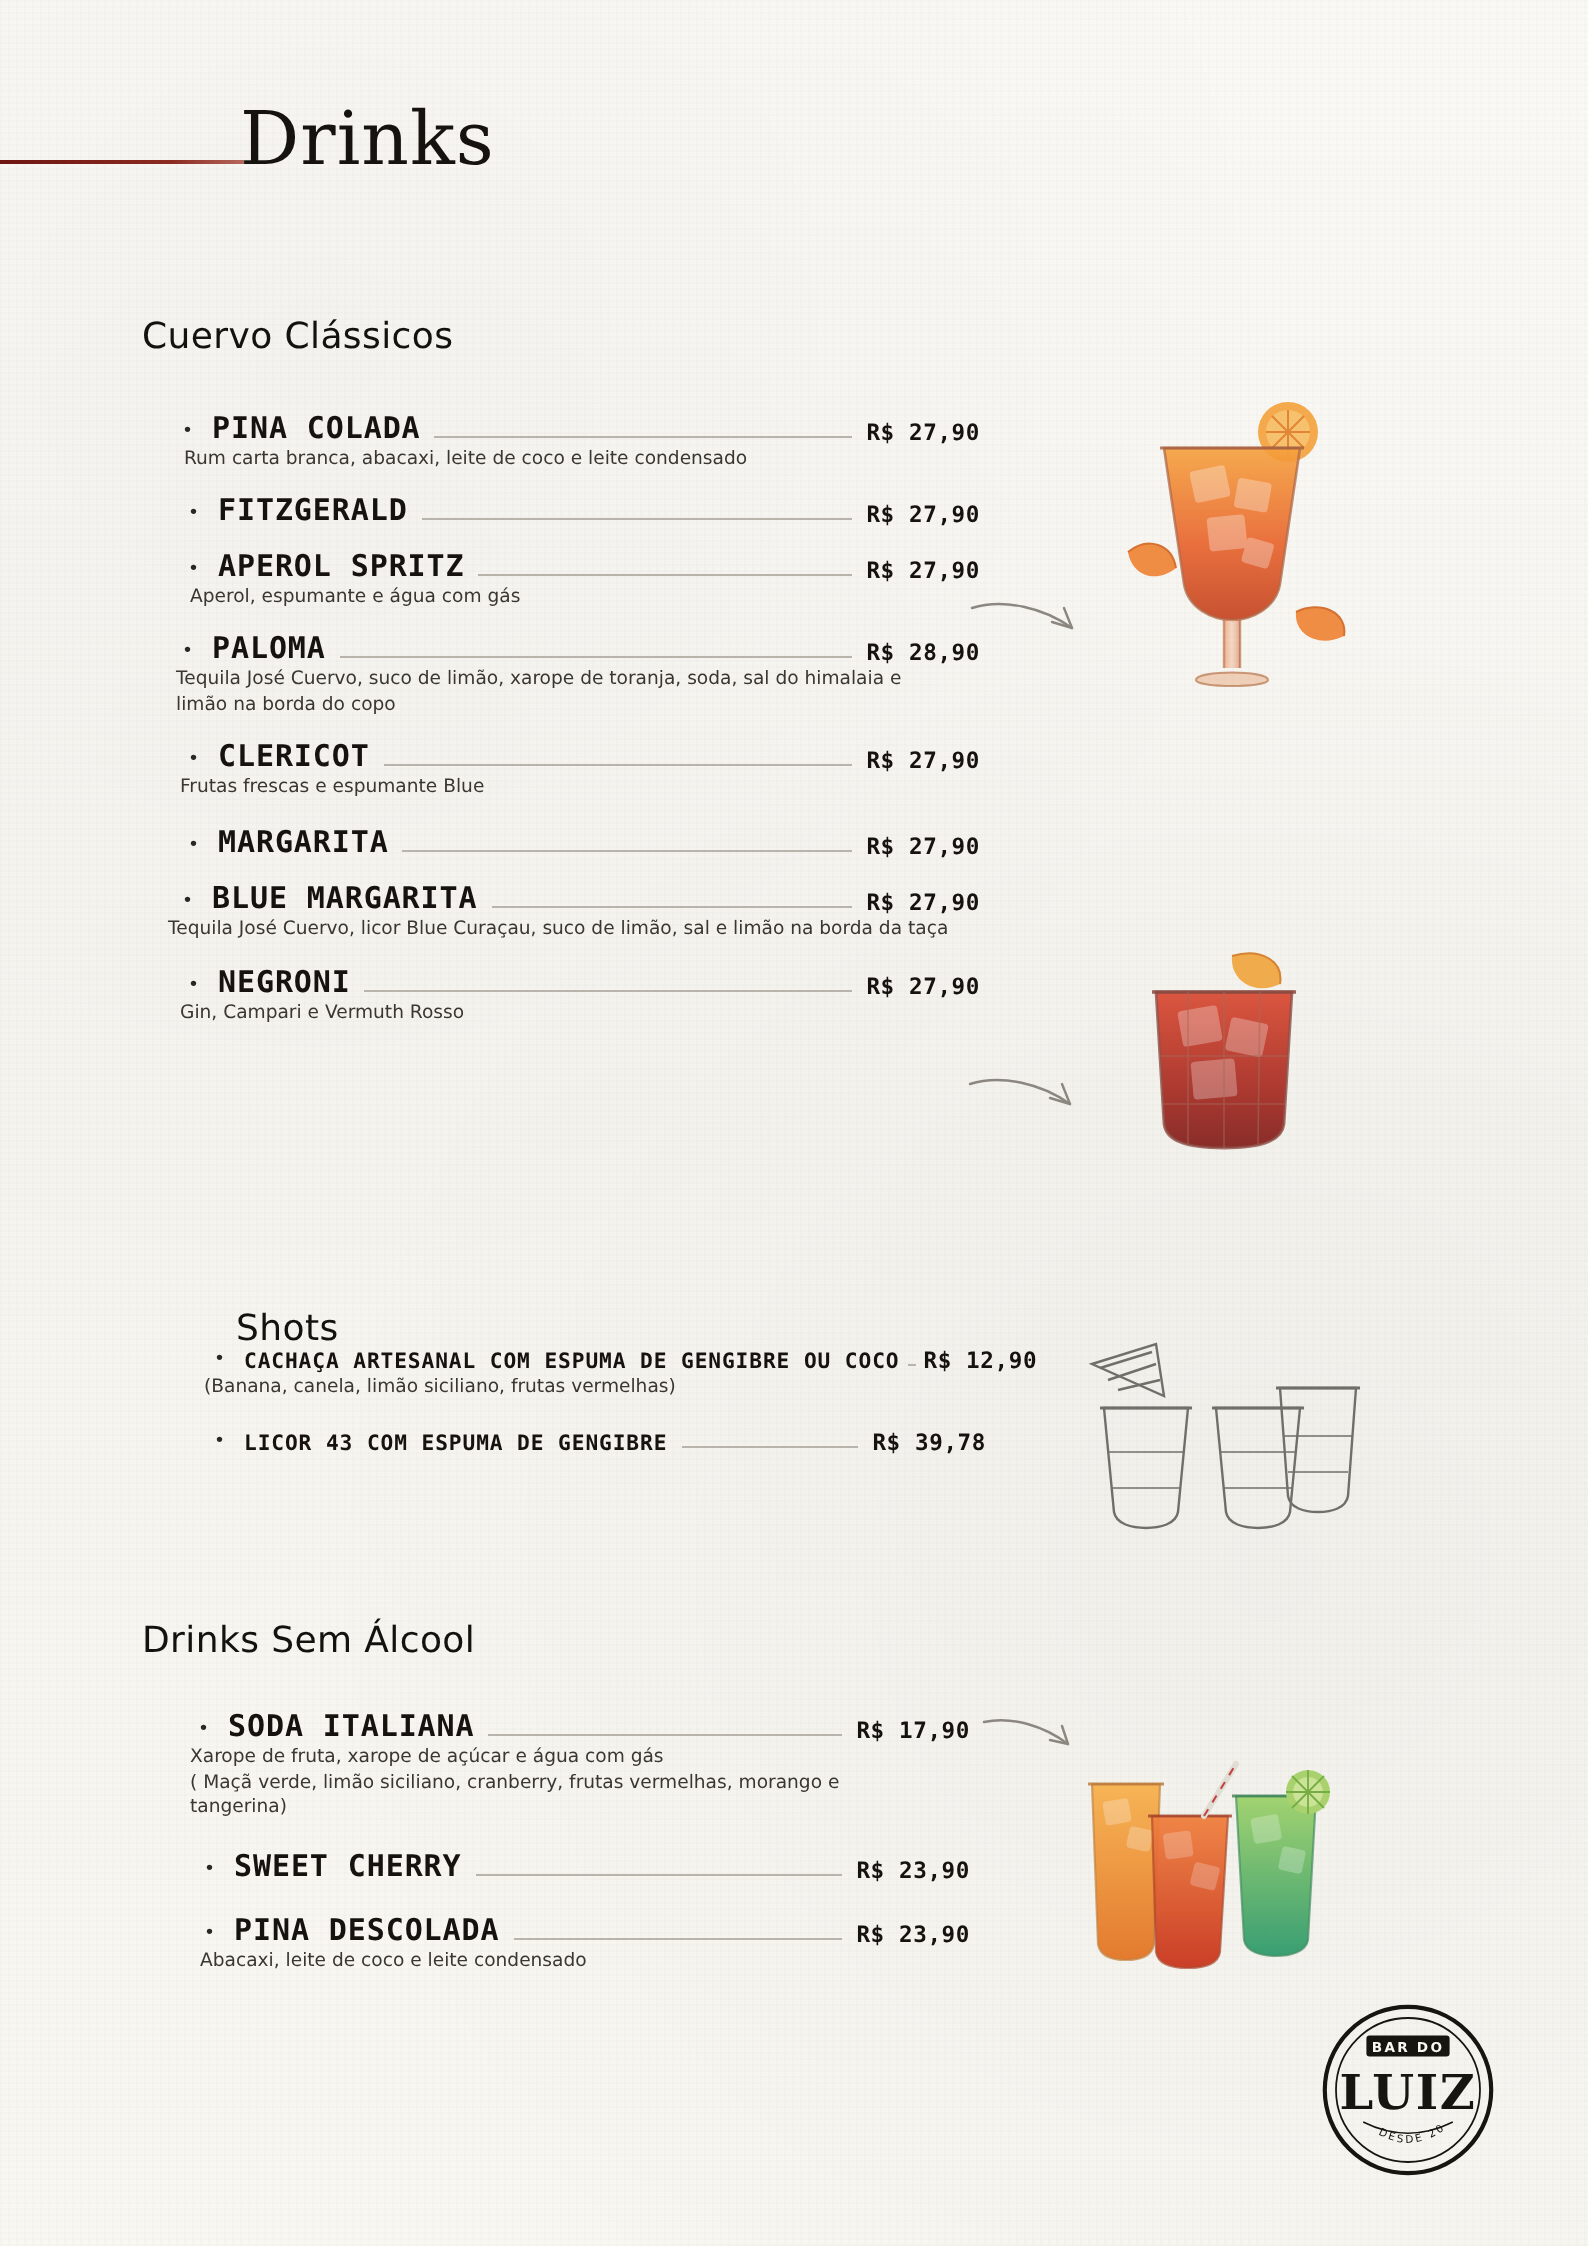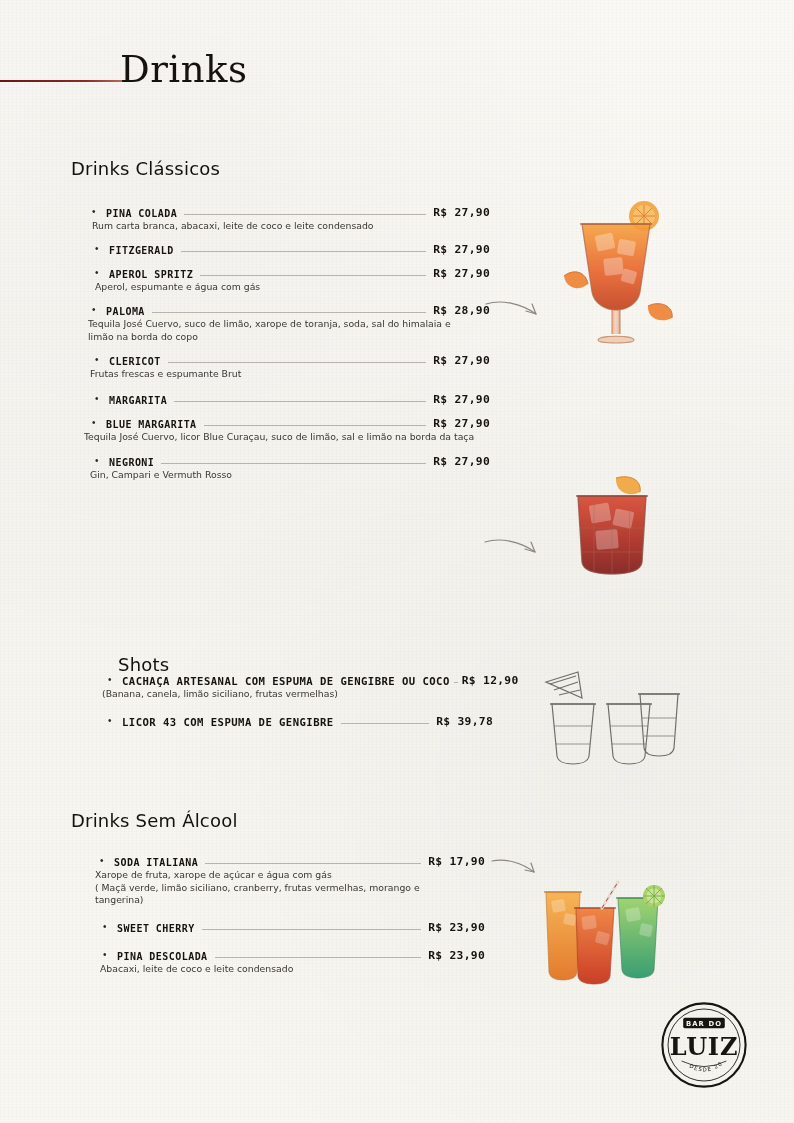--- a/index.html
+++ b/index.html
@@ -56,21 +56,21 @@
   }
   .bullet {
     flex: 0 0 auto;
     width: 14px;
     font-size: 10px; line-height: 14px; color: #2a2724;
     text-align: left;
   }
   .item-name {
     flex: 0 0 auto;
     font-family: "DejaVu Sans Mono", "Liberation Mono", monospace;
-    font-size: 10px; letter-spacing: 0.45px;
+    font-size: 15px; letter-spacing: 0.45px;
     font-weight: 600;
     color: #15120f;
     text-transform: uppercase;
   }
   .dots {
     flex: 1 1 auto;
     border-bottom: 1px solid #b8b4ab;
     margin: 0 7px 4px 7px;
     min-width: 12px;
     height: 1px;
@@ -120,21 +120,21 @@
 <body>
 
 <div class="page">
   <div class="paper-texture"></div>
 
   <div class="header">
     <div class="header-rule"></div>
     <div class="page-title">Drinks</div>
   </div>
 
-  <div class="section-title" id="classicos-title">Drinks Clássicos</div>
+  <div class="section-title" id="classicos-title">Cuervo Clássicos</div>
 
   <div class="items" id="classicos-items">
 
     <div class="item ind-0">
       <div class="item-line">
         <span class="bullet">•</span>
         <span class="item-name">PINA COLADA</span>
         <span class="dots"></span>
         <span class="item-price">R$ 27,90</span>
       </div>
@@ -170,21 +170,21 @@
       <div class="item-desc" style="margin-left:-4px; max-width:382px">Tequila José Cuervo, suco de limão, xarope de toranja, soda, sal do himalaia e limão na borda do copo</div>
     </div>
 
     <div class="item ind-1" style="margin-top:10px">
       <div class="item-line">
         <span class="bullet">•</span>
         <span class="item-name">CLERICOT</span>
         <span class="dots"></span>
         <span class="item-price">R$ 27,90</span>
       </div>
-      <div class="item-desc" style="margin-left:-5px">Frutas frescas e espumante Brut</div>
+      <div class="item-desc" style="margin-left:-5px">Frutas frescas e espumante Blue</div>
     </div>
 
     <div class="item ind-1" style="margin-top:11px">
       <div class="item-line">
         <span class="bullet">•</span>
         <span class="item-name">MARGARITA</span>
         <span class="dots"></span>
         <span class="item-price">R$ 27,90</span>
       </div>
     </div>

